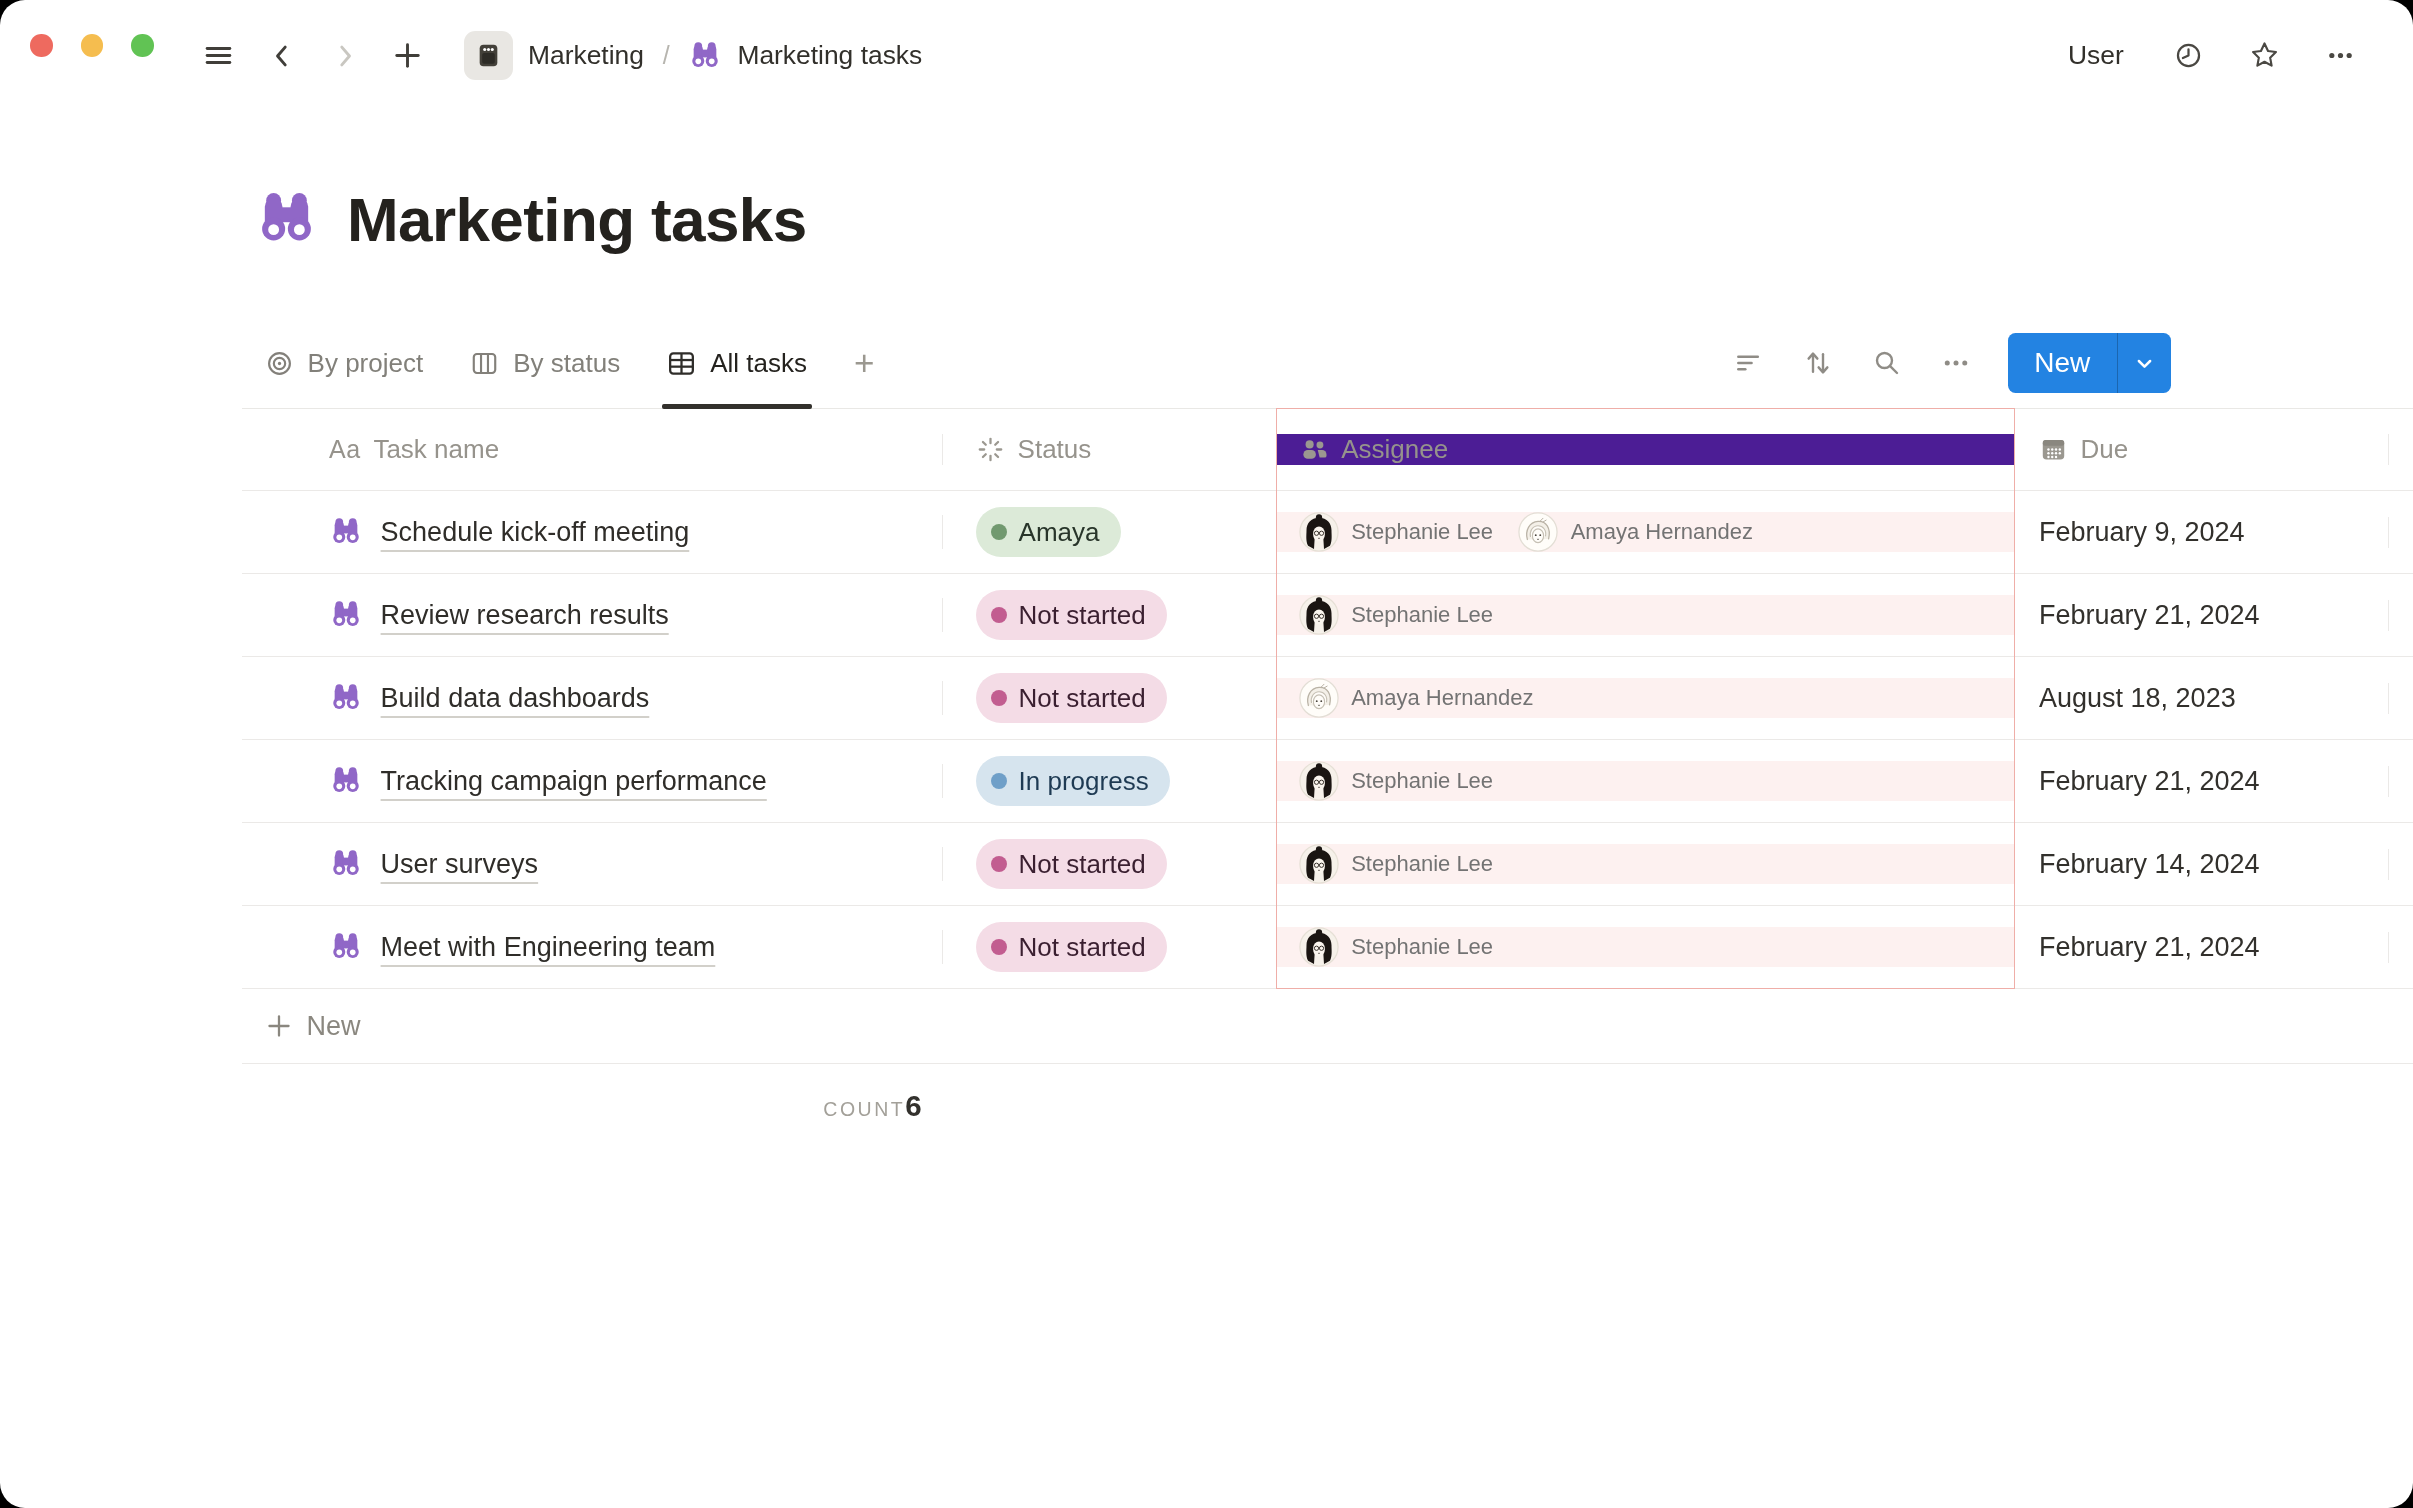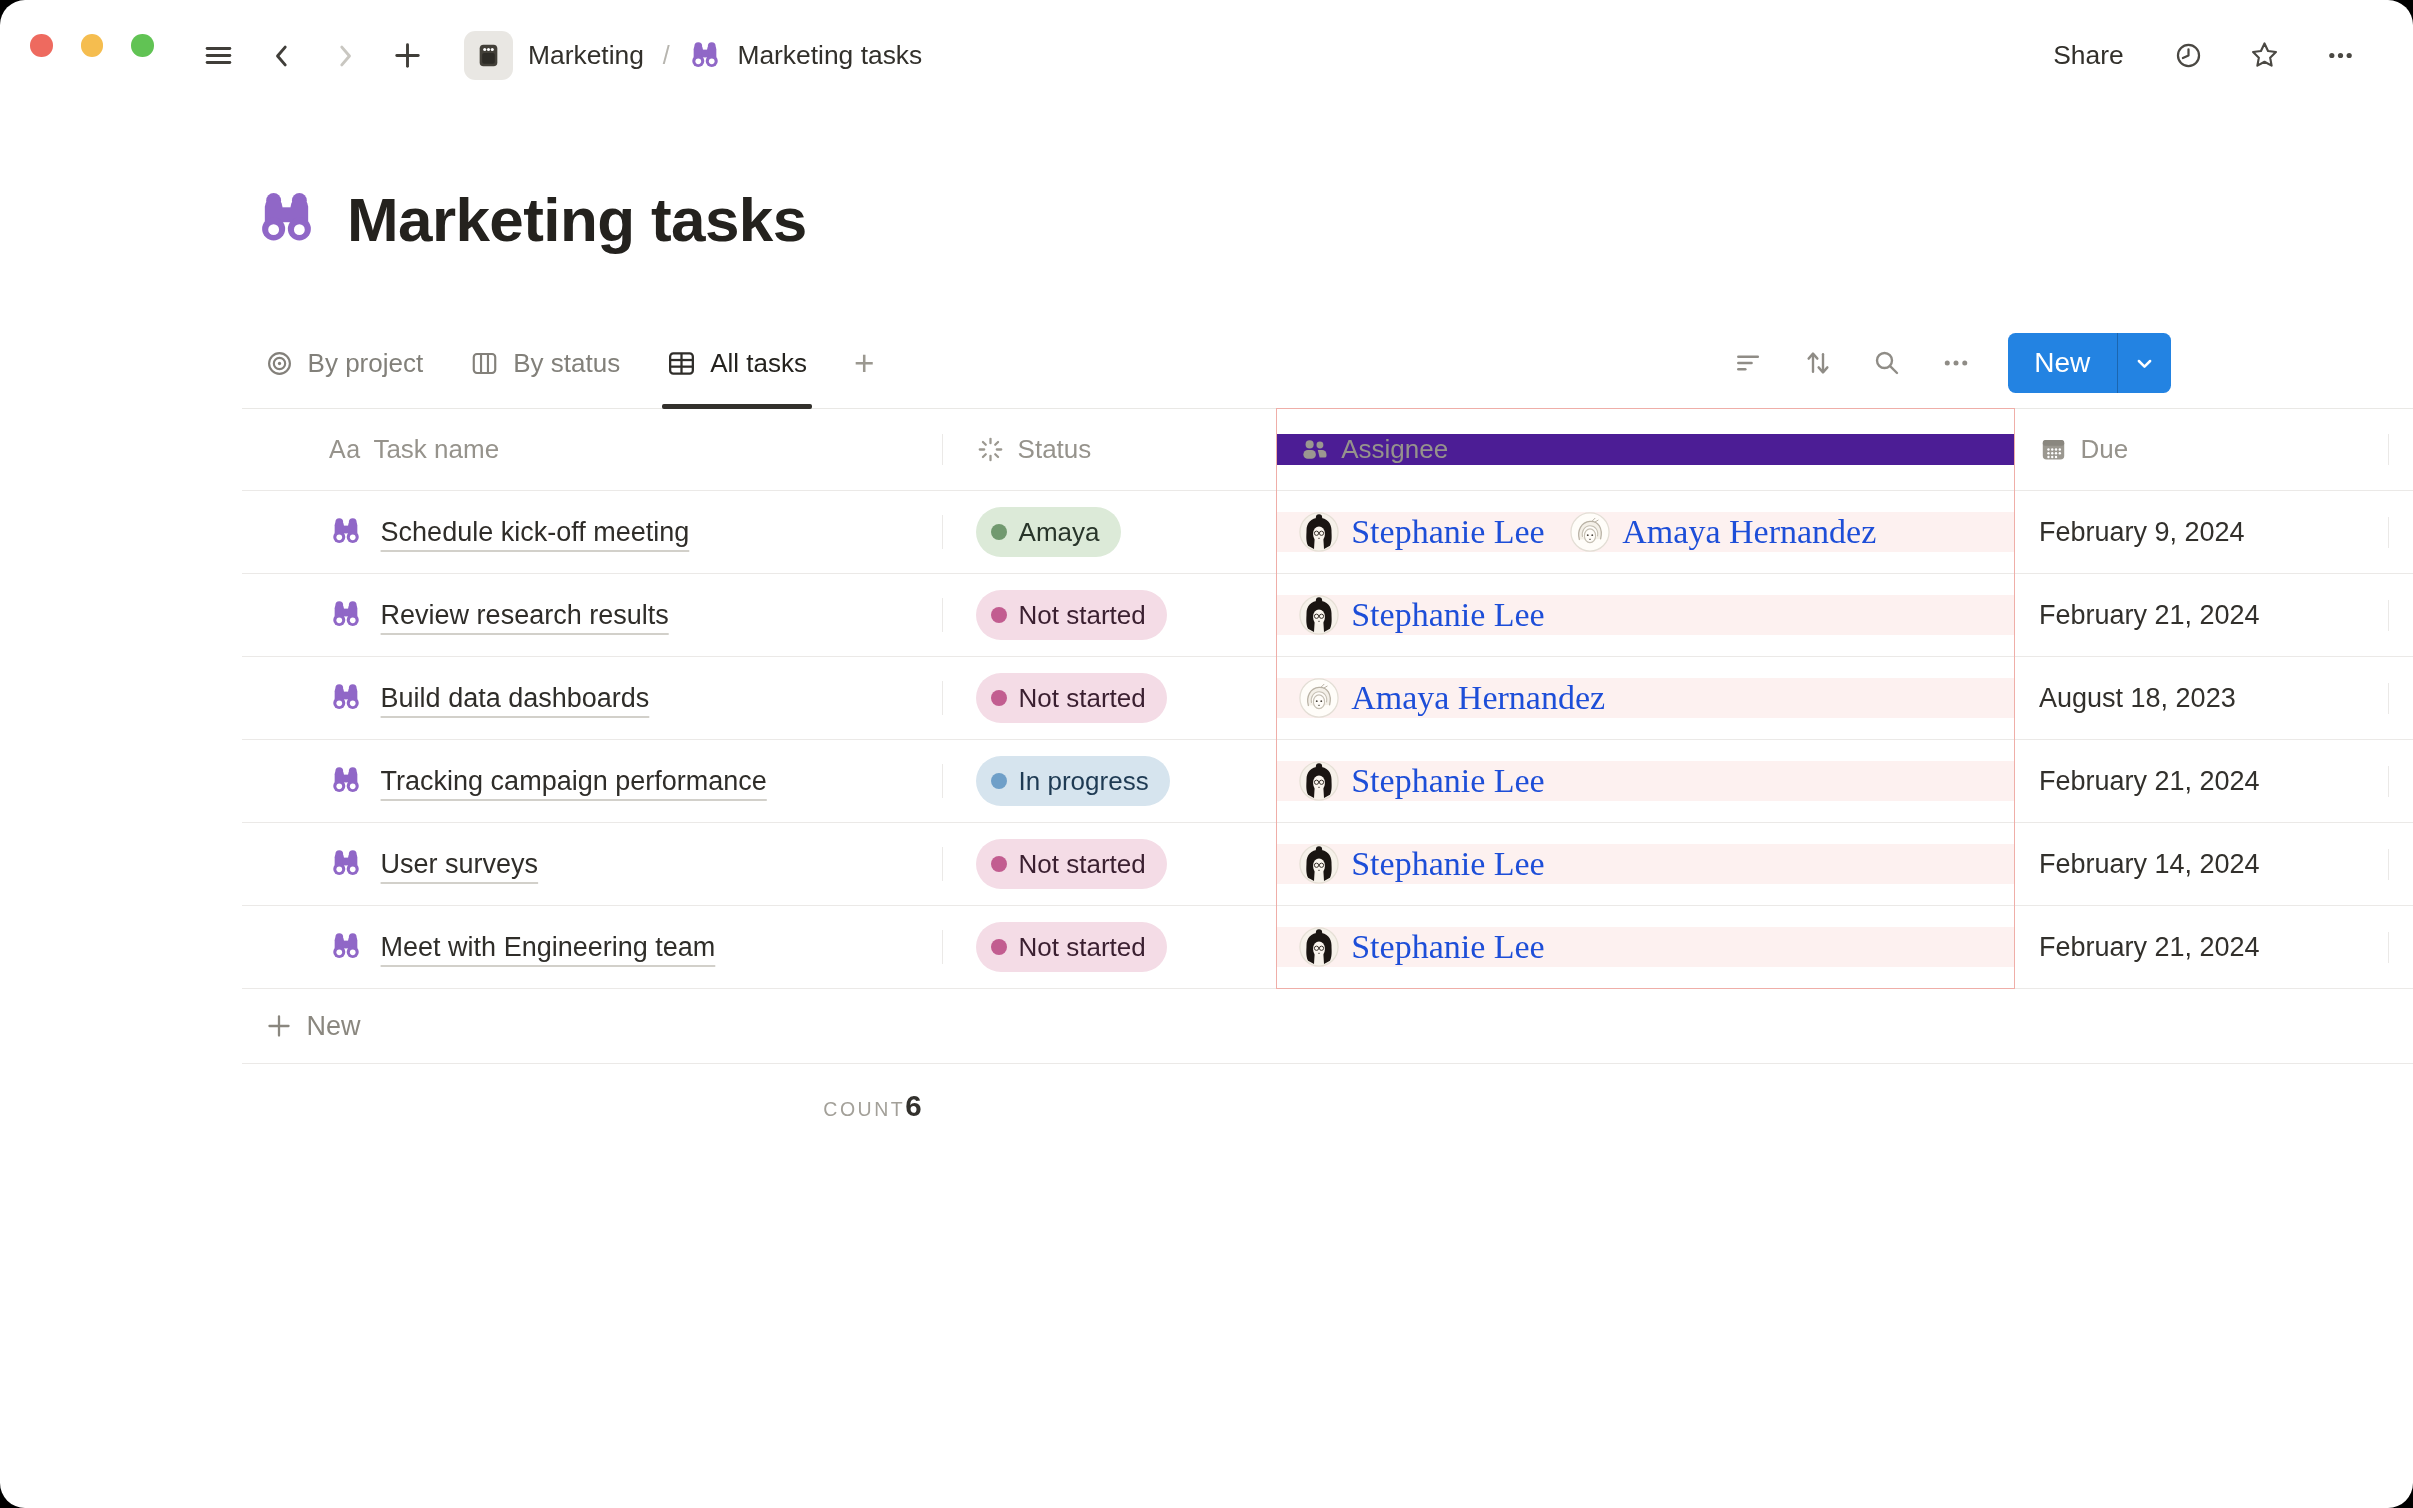--- a/index.html
+++ b/index.html
@@ -52,21 +52,21 @@
   .thead .cell{color:#96938c;font-size:26px;gap:12.6px;}
   .aa{font-size:25px;color:#96938c;letter-spacing:0.6px;}
   .taskname{font-size:27px;font-weight:500;color:#2f2d29;text-decoration:underline;
     text-decoration-color:#d2d0ca;text-decoration-thickness:1.9px;text-underline-offset:8.8px;}
   .duetext{font-size:27px;color:#32302c;}
   .pill{display:inline-flex;align-items:center;gap:11.3px;height:50px;border-radius:628px;
     padding:0 21.4px 0 15px;font-size:26px;}
   .dot{width:16.3px;height:16.3px;border-radius:50%;flex:0 0 auto;}
   .assignee-chip{display:flex;align-items:center;gap:12.6px;}
   .assignee-chip svg{width:40px;height:40px;flex:0 0 auto;}
-  .assignee-name{font-size:34px;color:#1d4ed8;white-space:nowrap;font-family:Liberation Serif, serif;}
+  .assignee-name{font-size:22px;color:#737373;white-space:nowrap;}
   .hl-overlay{position:absolute;pointer-events:none;z-index:6;border-style:solid;border-width:1.9px;box-sizing:border-box;}
 
   .newrow{height:75px;display:flex;align-items:center;gap:14px;padding-left:22.6px;
     border-bottom:1.3px solid #ebe9e7;color:#8a877f;font-size:27px;box-sizing:border-box;}
   .countrow{width:701px;display:flex;justify-content:flex-end;align-items:baseline;
     margin-top:25px;padding-right:21.4px;box-sizing:border-box;}
   .count-label{font-size:19.5px;letter-spacing:2.5px;color:#a3a099;}
   .count-value{font-size:29.5px;font-weight:600;color:#33312d;}
 
   svg{display:block;}
@@ -135,21 +135,21 @@
     <circle cx="14.5" cy="31" r="8.5"></circle>
             <circle cx="33.5" cy="31" r="8.5"></circle>
     <circle cx="14.5" cy="31.5" r="4" fill="#fff"></circle>
             <circle cx="33.5" cy="31.5" r="4" fill="#fff"></circle>
   </svg>
 </span>
       <span class="bc-label">Marketing tasks</span>
     </div>
 
     <div class="tb-right">
-      <span class="share">Share</span>
+      <span class="share">User</span>
       <span class="icbtn">
         <svg width="31" height="31" viewBox="0 0 50 50">
             <circle cx="25" cy="25" r="17" fill="none" stroke="#4a4843" stroke-width="3.6"></circle>
             <polyline points="25,15 25,25 16,29" fill="none" stroke="#4a4843" stroke-width="3.6" stroke-linecap="round" stroke-linejoin="round"></polyline>
           </svg>
       </span>
       <span class="icbtn">
         <svg width="33" height="33" viewBox="0 0 52 52">
             <path d="M26 7l5.6 11.9 12.4 1.6-9.1 8.9 2.3 12.6L26 35.8 14.8 42l2.3-12.6L8 20.5l12.4-1.6z" fill="none" stroke="#4a4843" stroke-width="3.4" stroke-linejoin="round"></path>
           </svg>

